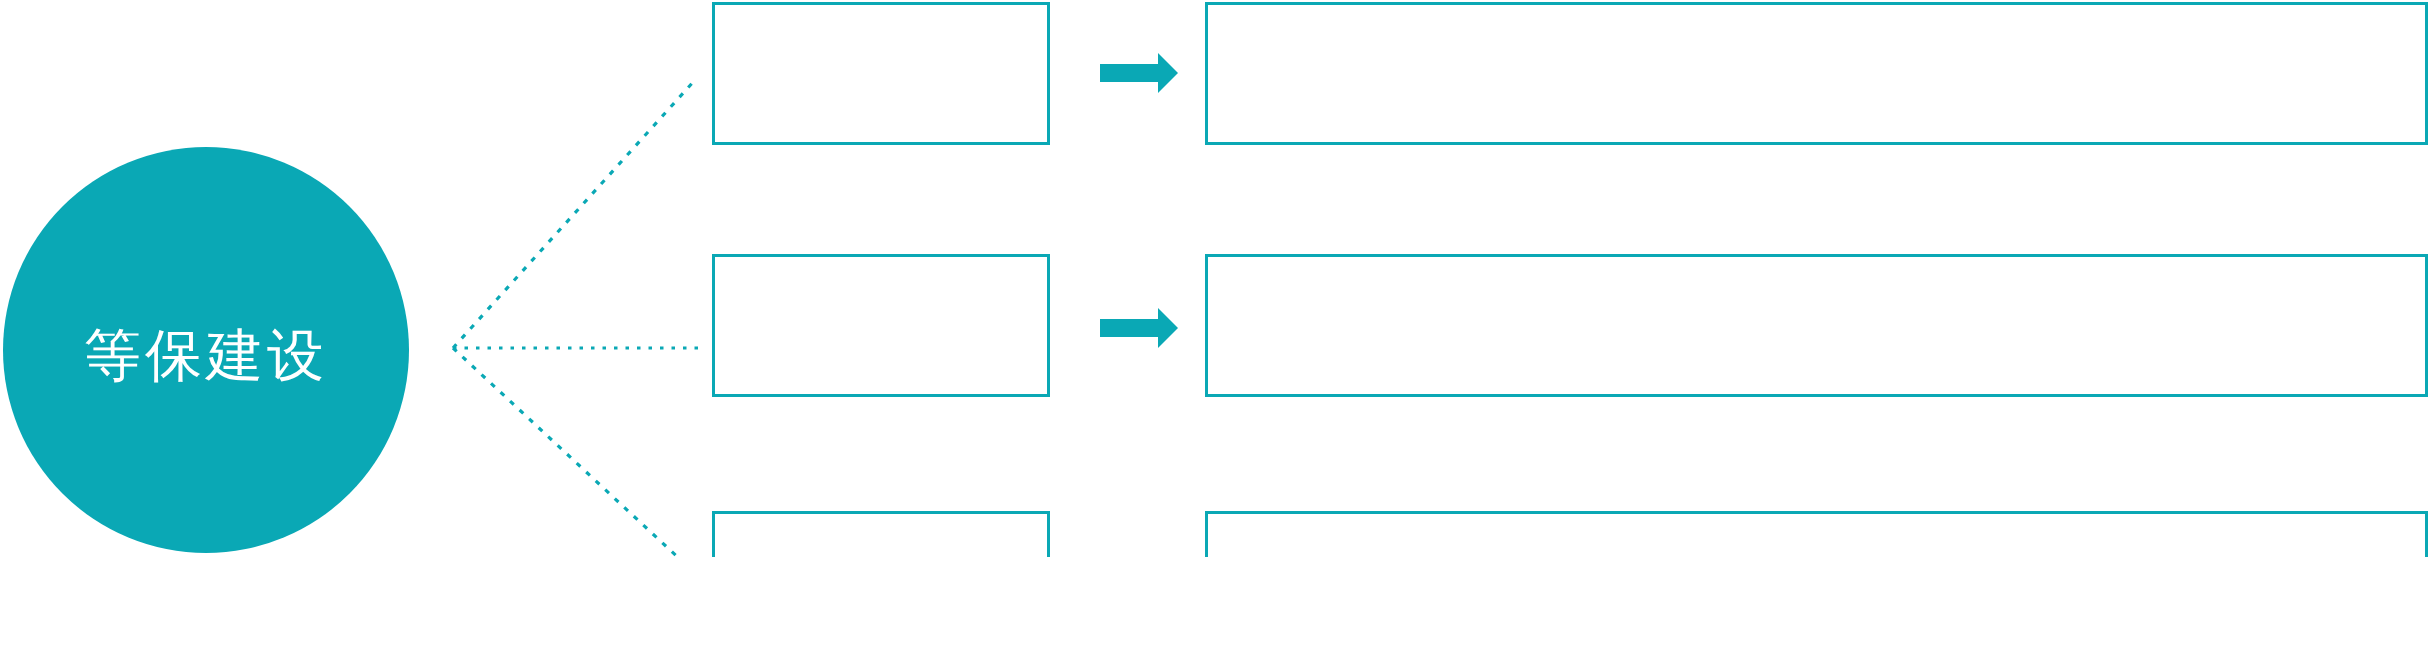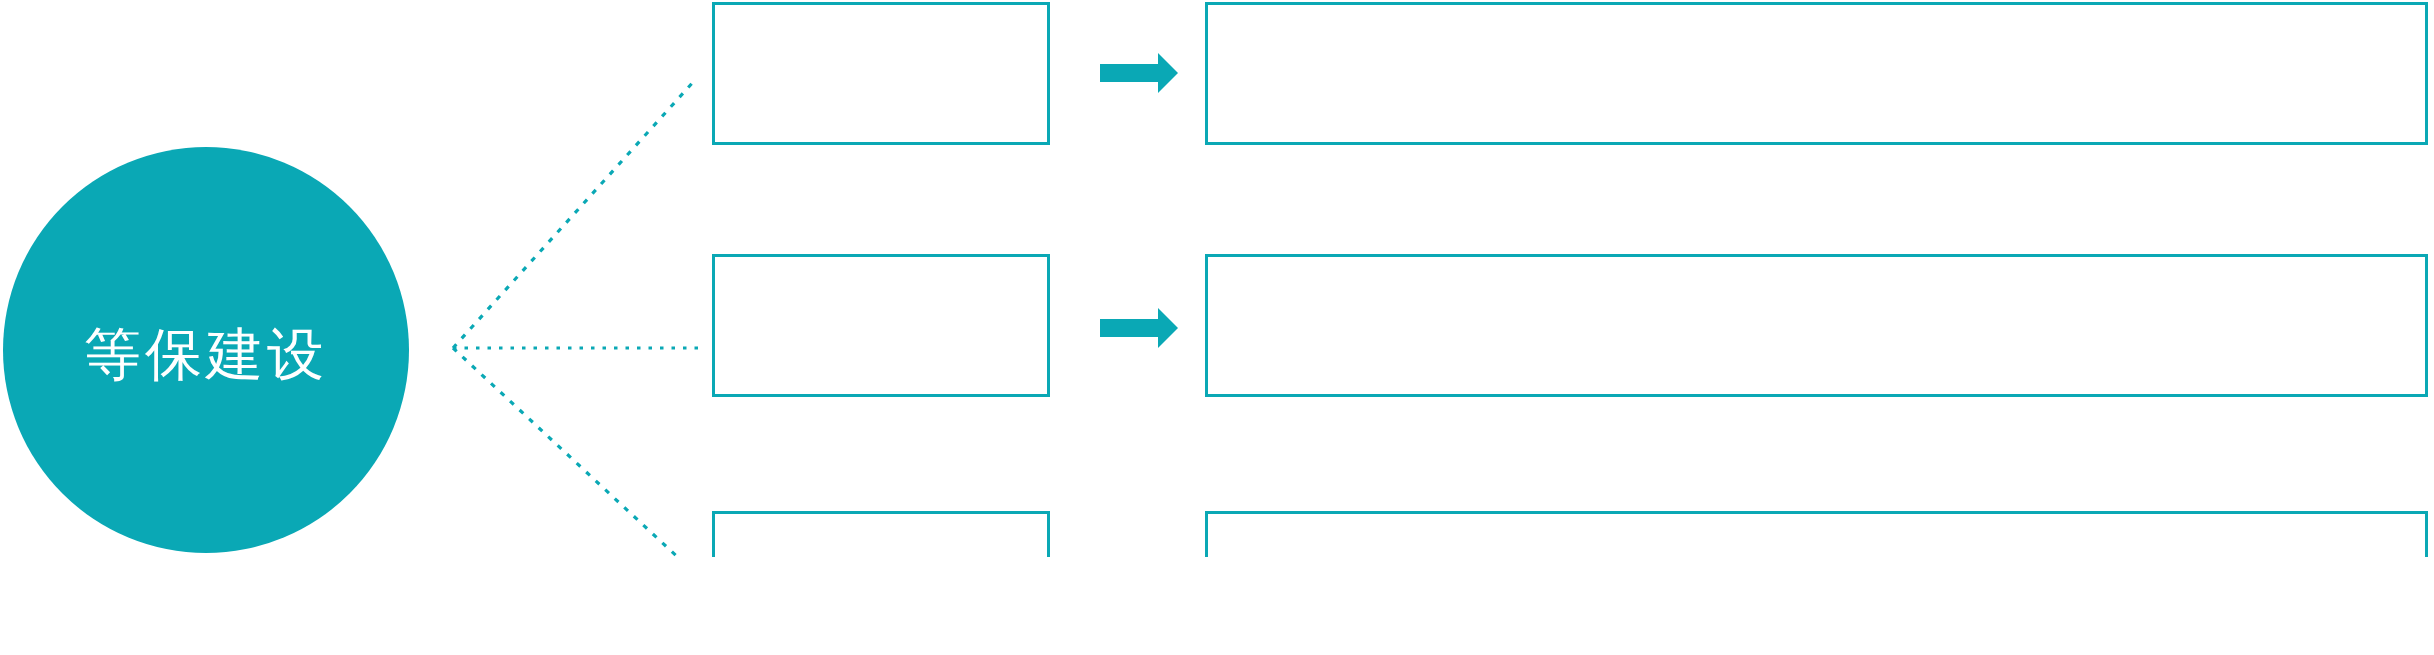--- a/index.html
+++ b/index.html
@@ -8,21 +8,21 @@
     --text-on-accent: #FFFFFF;
   }
   * { margin: 0; padding: 0; box-sizing: border-box; }
   html, body { background: var(--bg); }
   .canvas {
     position: relative;
     width: 2434px;
     height: 557px;
     background: var(--bg);
     overflow: hidden;
-    font-family: Liberation Serif, serif;
+    font-family: Liberation Sans, sans-serif;
   }
   .root-circle {
     position: absolute;
     left: 3px;
     top: 147px;
     width: 406px;
     height: 406px;
     border-radius: 50%;
     background: var(--accent);
     display: flex;

